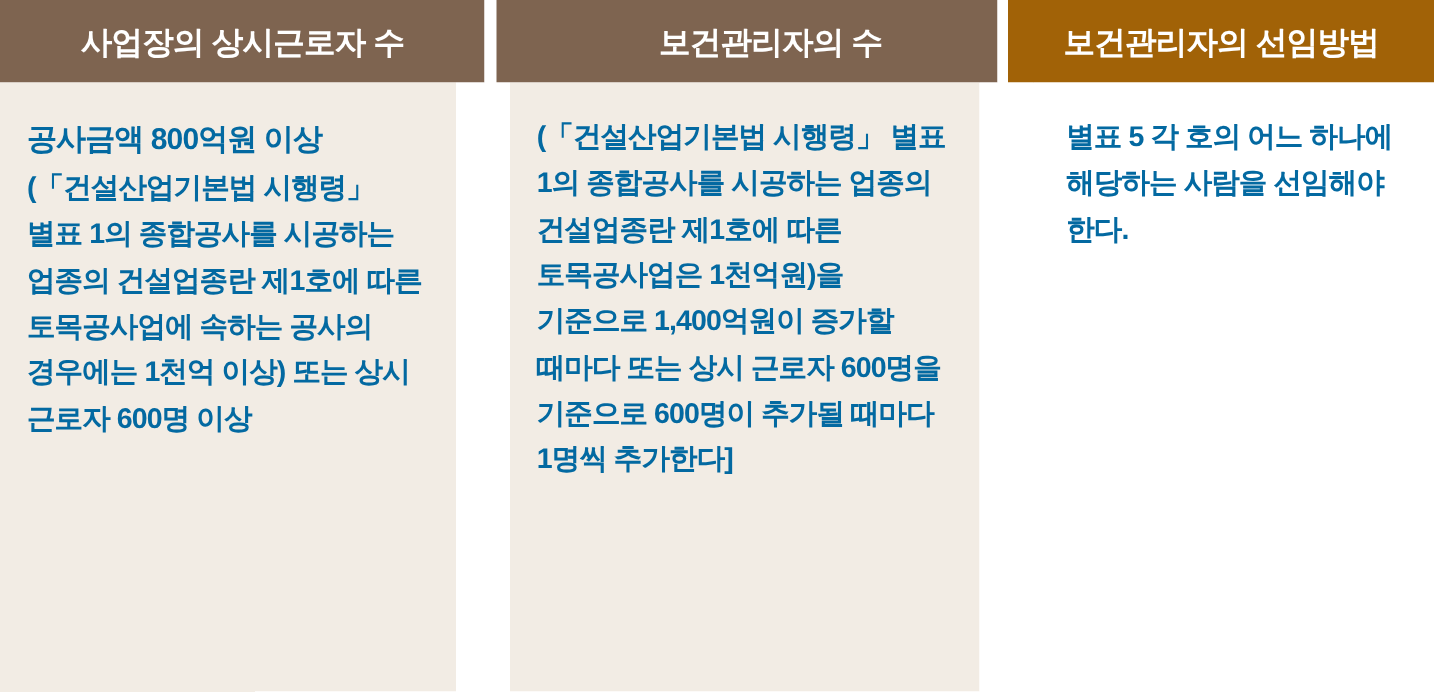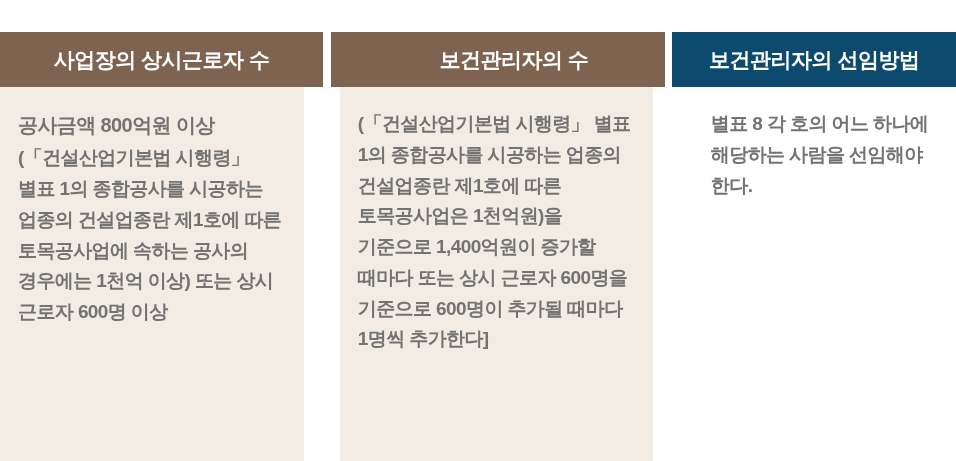--- a/index.html
+++ b/index.html
@@ -20,21 +20,20 @@
     display: flex;
     flex-direction: column;
     box-sizing: border-box;
   }
 
   .header-row {
     display: flex;
     width: 100%;
     height: 55px;
     flex: 0 0 55px;
-    margin-top: 32px;
   }
 
   .header-cell {
     display: flex;
     align-items: center;
     justify-content: center;
     color: #ffffff;
     font-size: 21px;
     font-weight: bold;
     letter-spacing: -0.5px;
@@ -50,35 +49,35 @@
     width: 8px;
     background: #ffffff;
   }
   .header-cell.c2 {
     width: 336px;
     background: #7e6450;
     padding-left: 32px;
   }
   .header-cell.c3 {
     width: 286px;
-    background: #0c4a6e;
+    background: #a16207;
   }
 
   .body-row {
     display: flex;
     width: 100%;
     flex: 1 1 auto;
   }
 
   .body-cell {
     box-sizing: border-box;
     padding: 22px 18px 16px 18px;
     font-size: 19px;
     line-height: 1.62;
-    color: #737373;
+    color: #0369a1;
     letter-spacing: -0.6px;
     word-break: keep-all;
   }
 
   .body-cell.c1 {
     width: 326px;
     background: #f2ece4;
   }
   .body-cell.gap {
     width: 8px;
@@ -123,17 +122,17 @@
     <div class="body-cell c1">
       <span class="line-strong">공사금액 800억원 이상</span>
       <span class="para">(「건설산업기본법 시행령」 별표 1의 종합공사를 시공하는 업종의 건설업종란 제1호에 따른 토목공사업에 속하는 공사의 경우에는 1천억 이상) 또는 상시 근로자 600명 이상</span>
     </div>
     <div class="body-cell gap"></div>
     <div class="body-cell c2">
       <span class="para">(「건설산업기본법 시행령」 별표 1의 종합공사를 시공하는 업종의 건설업종란 제1호에 따른 토목공사업은 1천억원)을 기준으로 1,400억원이 증가할 때마다 또는 상시 근로자 600명을 기준으로 600명이 추가될 때마다 1명씩 추가한다]</span>
     </div>
     <div class="body-cell gap"></div>
     <div class="body-cell c3">
-      <span class="para">별표 8 각 호의 어느 하나에 해당하는 사람을 선임해야 한다.</span>
+      <span class="para">별표 5 각 호의 어느 하나에 해당하는 사람을 선임해야 한다.</span>
     </div>
   </div>
 
 </div>
 
 </body></html>

